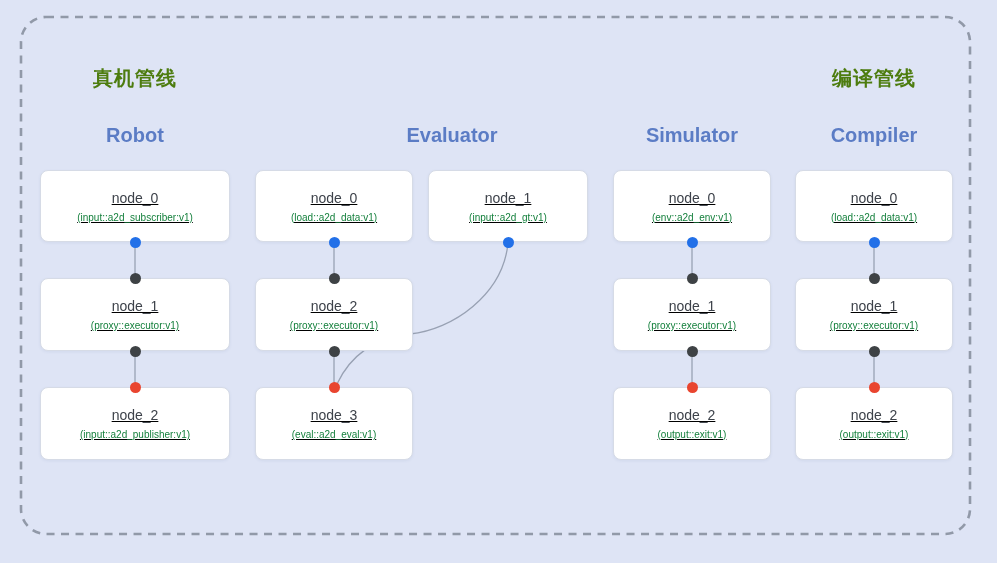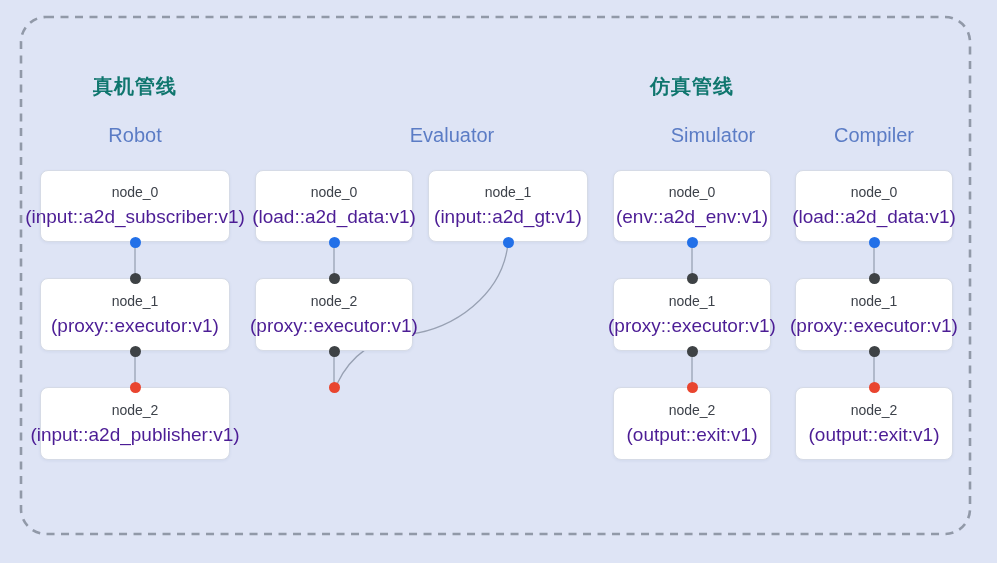--- a/index.html
+++ b/index.html
@@ -19,57 +19,57 @@
     left: 0; top: 0;
     width: 997px; height: 563px;
     z-index: 1;
   }
   .title-zh {
     position: absolute;
     top: 65px;
     transform: translateX(-50%);
     font-size: 20px;
     font-weight: bold;
-    color: #0f766e;
+    color: #4d7c0f;
     letter-spacing: 1px;
     white-space: nowrap;
     z-index: 2;
-    margin-top: 8px;
   }
   .title-en {
     position: absolute;
     top: 124px;
     transform: translateX(-50%);
     font-size: 20px;
-    font-weight: 400;
+    font-weight: 700;
     color: #5b7cc5;
     white-space: nowrap;
     z-index: 2;
   }
   .node {
     position: absolute;
     background: #ffffff;
     border: 1px solid #d6dbe6;
     border-radius: 8px;
     box-shadow: 0 1px 3px rgba(70, 90, 140, 0.08);
     display: flex;
     flex-direction: column;
     align-items: center;
     justify-content: center;
     gap: 6px;
     z-index: 2;
     box-sizing: border-box;
+    text-decoration: underline;
   }
   .node-name {
     font-size: 14px;
     color: #3d424a;
   }
   .node-type {
-    font-size: 19px;
-    color: #4c1d95;
+    font-size: 10px;
+    color: #15803d;
     white-space: nowrap;
   }
   .port {
     position: absolute;
     width: 11px;
     height: 11px;
     border-radius: 50%;
     z-index: 3;
   }
   .port-blue  { background: #2270e8; }
@@ -97,23 +97,23 @@
 
     <line x1="874" y1="242" x2="874" y2="278" stroke="#98a1b3" stroke-width="1.3"></line>
     <line x1="874" y1="351" x2="874" y2="387" stroke="#98a1b3" stroke-width="1.3"></line>
   </svg>
 
   <div class="title-zh" style="left:135px">真机管线</div>
   <div class="title-en" style="left:135px">Robot</div>
 
   <div class="title-en" style="left:452px">Evaluator</div>
 
-  <div class="title-zh" style="left:692px">仿真管线</div>
-  <div class="title-en" style="left:713px">Simulator</div>
+  <div class="title-en" style="left:692px">Simulator</div>
 
+  <div class="title-zh" style="left:874px">编译管线</div>
   <div class="title-en" style="left:874px">Compiler</div>
 
   <div class="node" style="left:40px;top:170px;width:190px;height:72px">
     <span class="node-name">node_0</span>
     <span class="node-type">(input::a2d_subscriber:v1)</span>
   </div>
   <div class="node" style="left:40px;top:278px;width:190px;height:73px">
     <span class="node-name">node_1</span>
     <span class="node-type">(proxy::executor:v1)</span>
   </div>
@@ -126,20 +126,24 @@
     <span class="node-name">node_0</span>
     <span class="node-type">(load::a2d_data:v1)</span>
   </div>
   <div class="node" style="left:428px;top:170px;width:160px;height:72px">
     <span class="node-name">node_1</span>
     <span class="node-type">(input::a2d_gt:v1)</span>
   </div>
   <div class="node" style="left:255px;top:278px;width:158px;height:73px">
     <span class="node-name">node_2</span>
     <span class="node-type">(proxy::executor:v1)</span>
+  </div>
+  <div class="node" style="left:255px;top:387px;width:158px;height:73px">
+    <span class="node-name">node_3</span>
+    <span class="node-type">(eval::a2d_eval:v1)</span>
   </div>
 
   <div class="node" style="left:613px;top:170px;width:158px;height:72px">
     <span class="node-name">node_0</span>
     <span class="node-type">(env::a2d_env:v1)</span>
   </div>
   <div class="node" style="left:613px;top:278px;width:158px;height:73px">
     <span class="node-name">node_1</span>
     <span class="node-type">(proxy::executor:v1)</span>
   </div>

